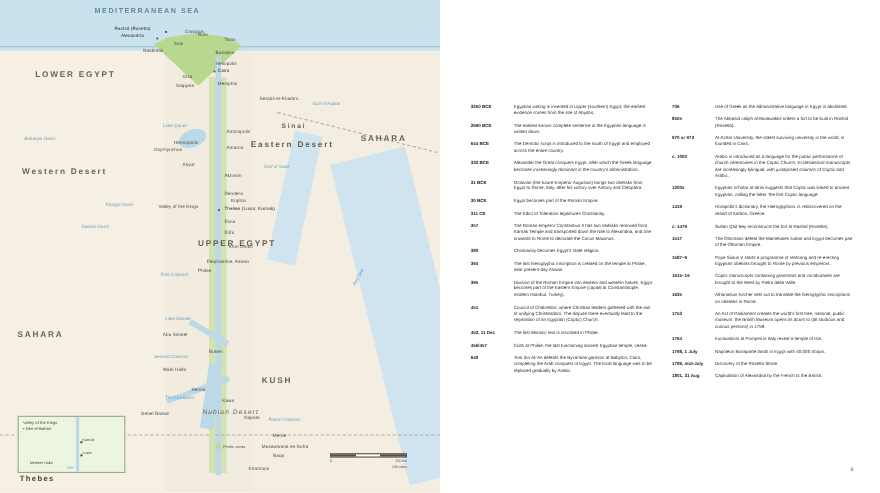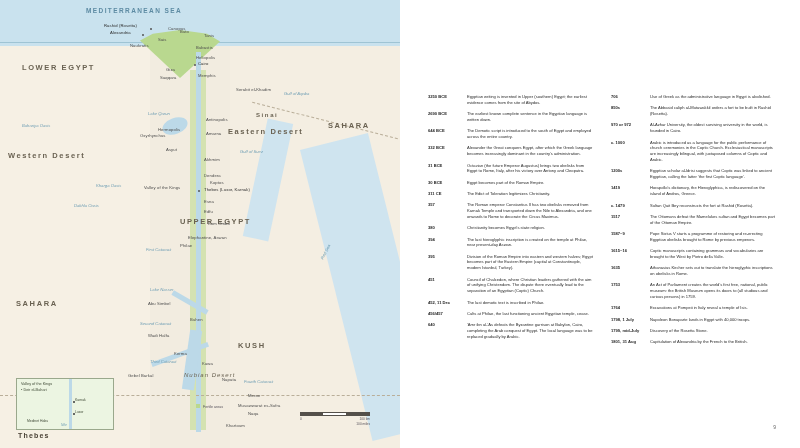--- a/index.html
+++ b/index.html
@@ -298,23 +298,23 @@
     <div class="nile nile-bend2"></div>
     <div class="fayum"></div>
     <div class="lake-nasser"></div>
     <div class="border-line bl-1"></div>
     <div class="border-line bl-2"></div>
     <div class="border-line bl-3"></div>
 
     <div class="map-label lbl-sea" style="left:86px; top:8px;">MEDITERRANEAN SEA</div>
     <div class="map-label lbl-water" style="left:318px; top:250px; transform:rotate(-62deg);">Red Sea</div>
 
-    <div class="map-label lbl-region" style="left:22px; top:64px;">LOWER EGYPT</div>
+    <div class="map-label lbl-region" style="left:32px; top:64px;">LOWER EGYPT</div>
     <div class="map-label lbl-region" style="left:180px; top:218px;text-align:right;">UPPER EGYPT</div>
-    <div class="map-label lbl-region" style="left:8px; top:152px;text-align:right;">Western Desert</div>
+    <div class="map-label lbl-region" style="left:20px; top:152px;text-align:right;">Western Desert</div>
     <div class="map-label lbl-region" style="left:228px; top:128px;">Eastern Desert</div>
     <div class="map-label lbl-region" style="left:16px; top:300px;">SAHARA</div>
     <div class="map-label lbl-region" style="left:328px; top:122px;">SAHARA</div>
     <div class="map-label lbl-region" style="left:256px; top:112px; font-size:6px;">Sinai</div>
     <div class="map-label lbl-region" style="left:238px; top:342px;">KUSH</div>
     <div class="map-label" style="left:184px; top:372px; font-size:6px; letter-spacing:1px; color:#6a6252; font-style:italic;">Nubian Desert</div>
 
     <div class="map-label lbl-water" style="left:148px; top:112px;">Lake Qarun</div>
     <div class="map-label lbl-water" style="left:240px; top:150px;">Gulf of Suez</div>
     <div class="map-label lbl-water" style="left:284px; top:92px;">Gulf of Aqaba</div>

